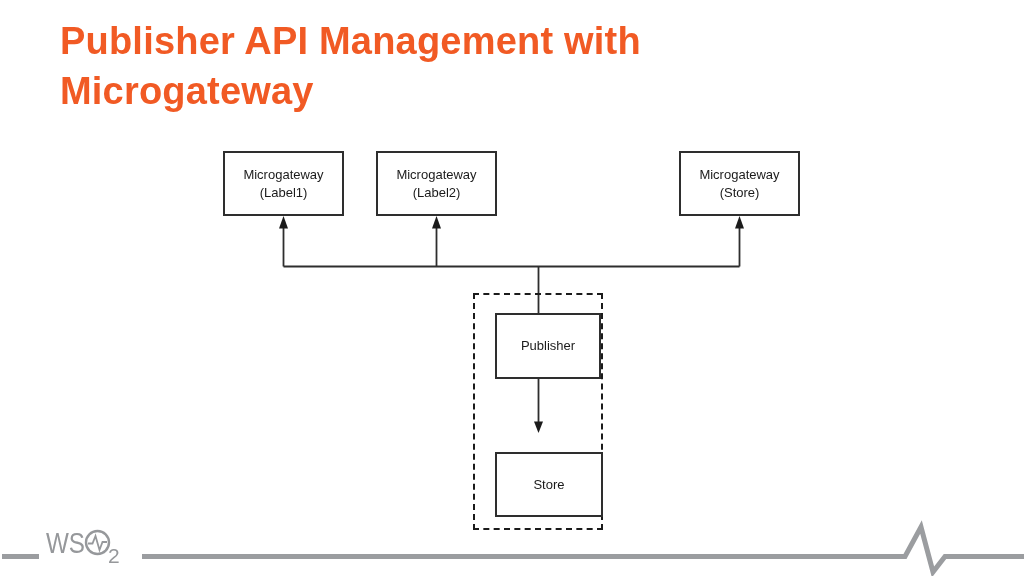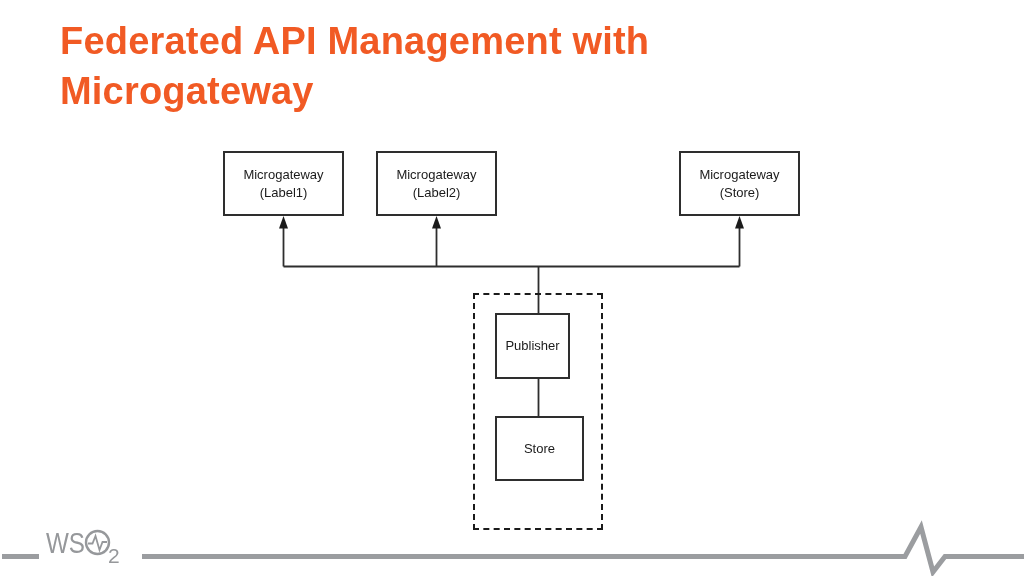--- a/index.html
+++ b/index.html
@@ -50,31 +50,31 @@
   .gw2 { left: 376px; }
   .gw3 { left: 679px; }
   .dashed-box {
     position: absolute;
     box-sizing: border-box;
     left: 473px; top: 293px;
     width: 130px; height: 237px;
     border: 2px dashed #1b1b1b;
     background: transparent;
   }
-  .publisher { left: 495px; top: 313px; width: 75px; height: 66px; }
-  .store     { left: 495px; top: 416px; width: 89px; height: 65px; }
+  .publisher { left: 495px; top: 313px; width: 106px; height: 66px; }
+  .store     { left: 495px; top: 452px; width: 108px; height: 65px; }
   svg text { font-family: "Liberation Sans", "DejaVu Sans", sans-serif; }
 </style>
 </head>
 <body>
 
 <div class="slide">
 
   <div class="title">
-    <div>Federated API Management with</div>
+    <div>Publisher API Management with</div>
     <div>Microgateway</div>
   </div>
 
   <svg class="layer" viewBox="0 0 1024 576">
     <g stroke="#2e2e2e" stroke-width="1.8" fill="none">
       <path d="M283.5 266.5 H739.5"></path>
       <path d="M283.5 266.5 V228"></path>
       <path d="M436.5 266.5 V228"></path>
       <path d="M739.5 266.5 V228"></path>
       <path d="M538.5 266.5 V313"></path>

